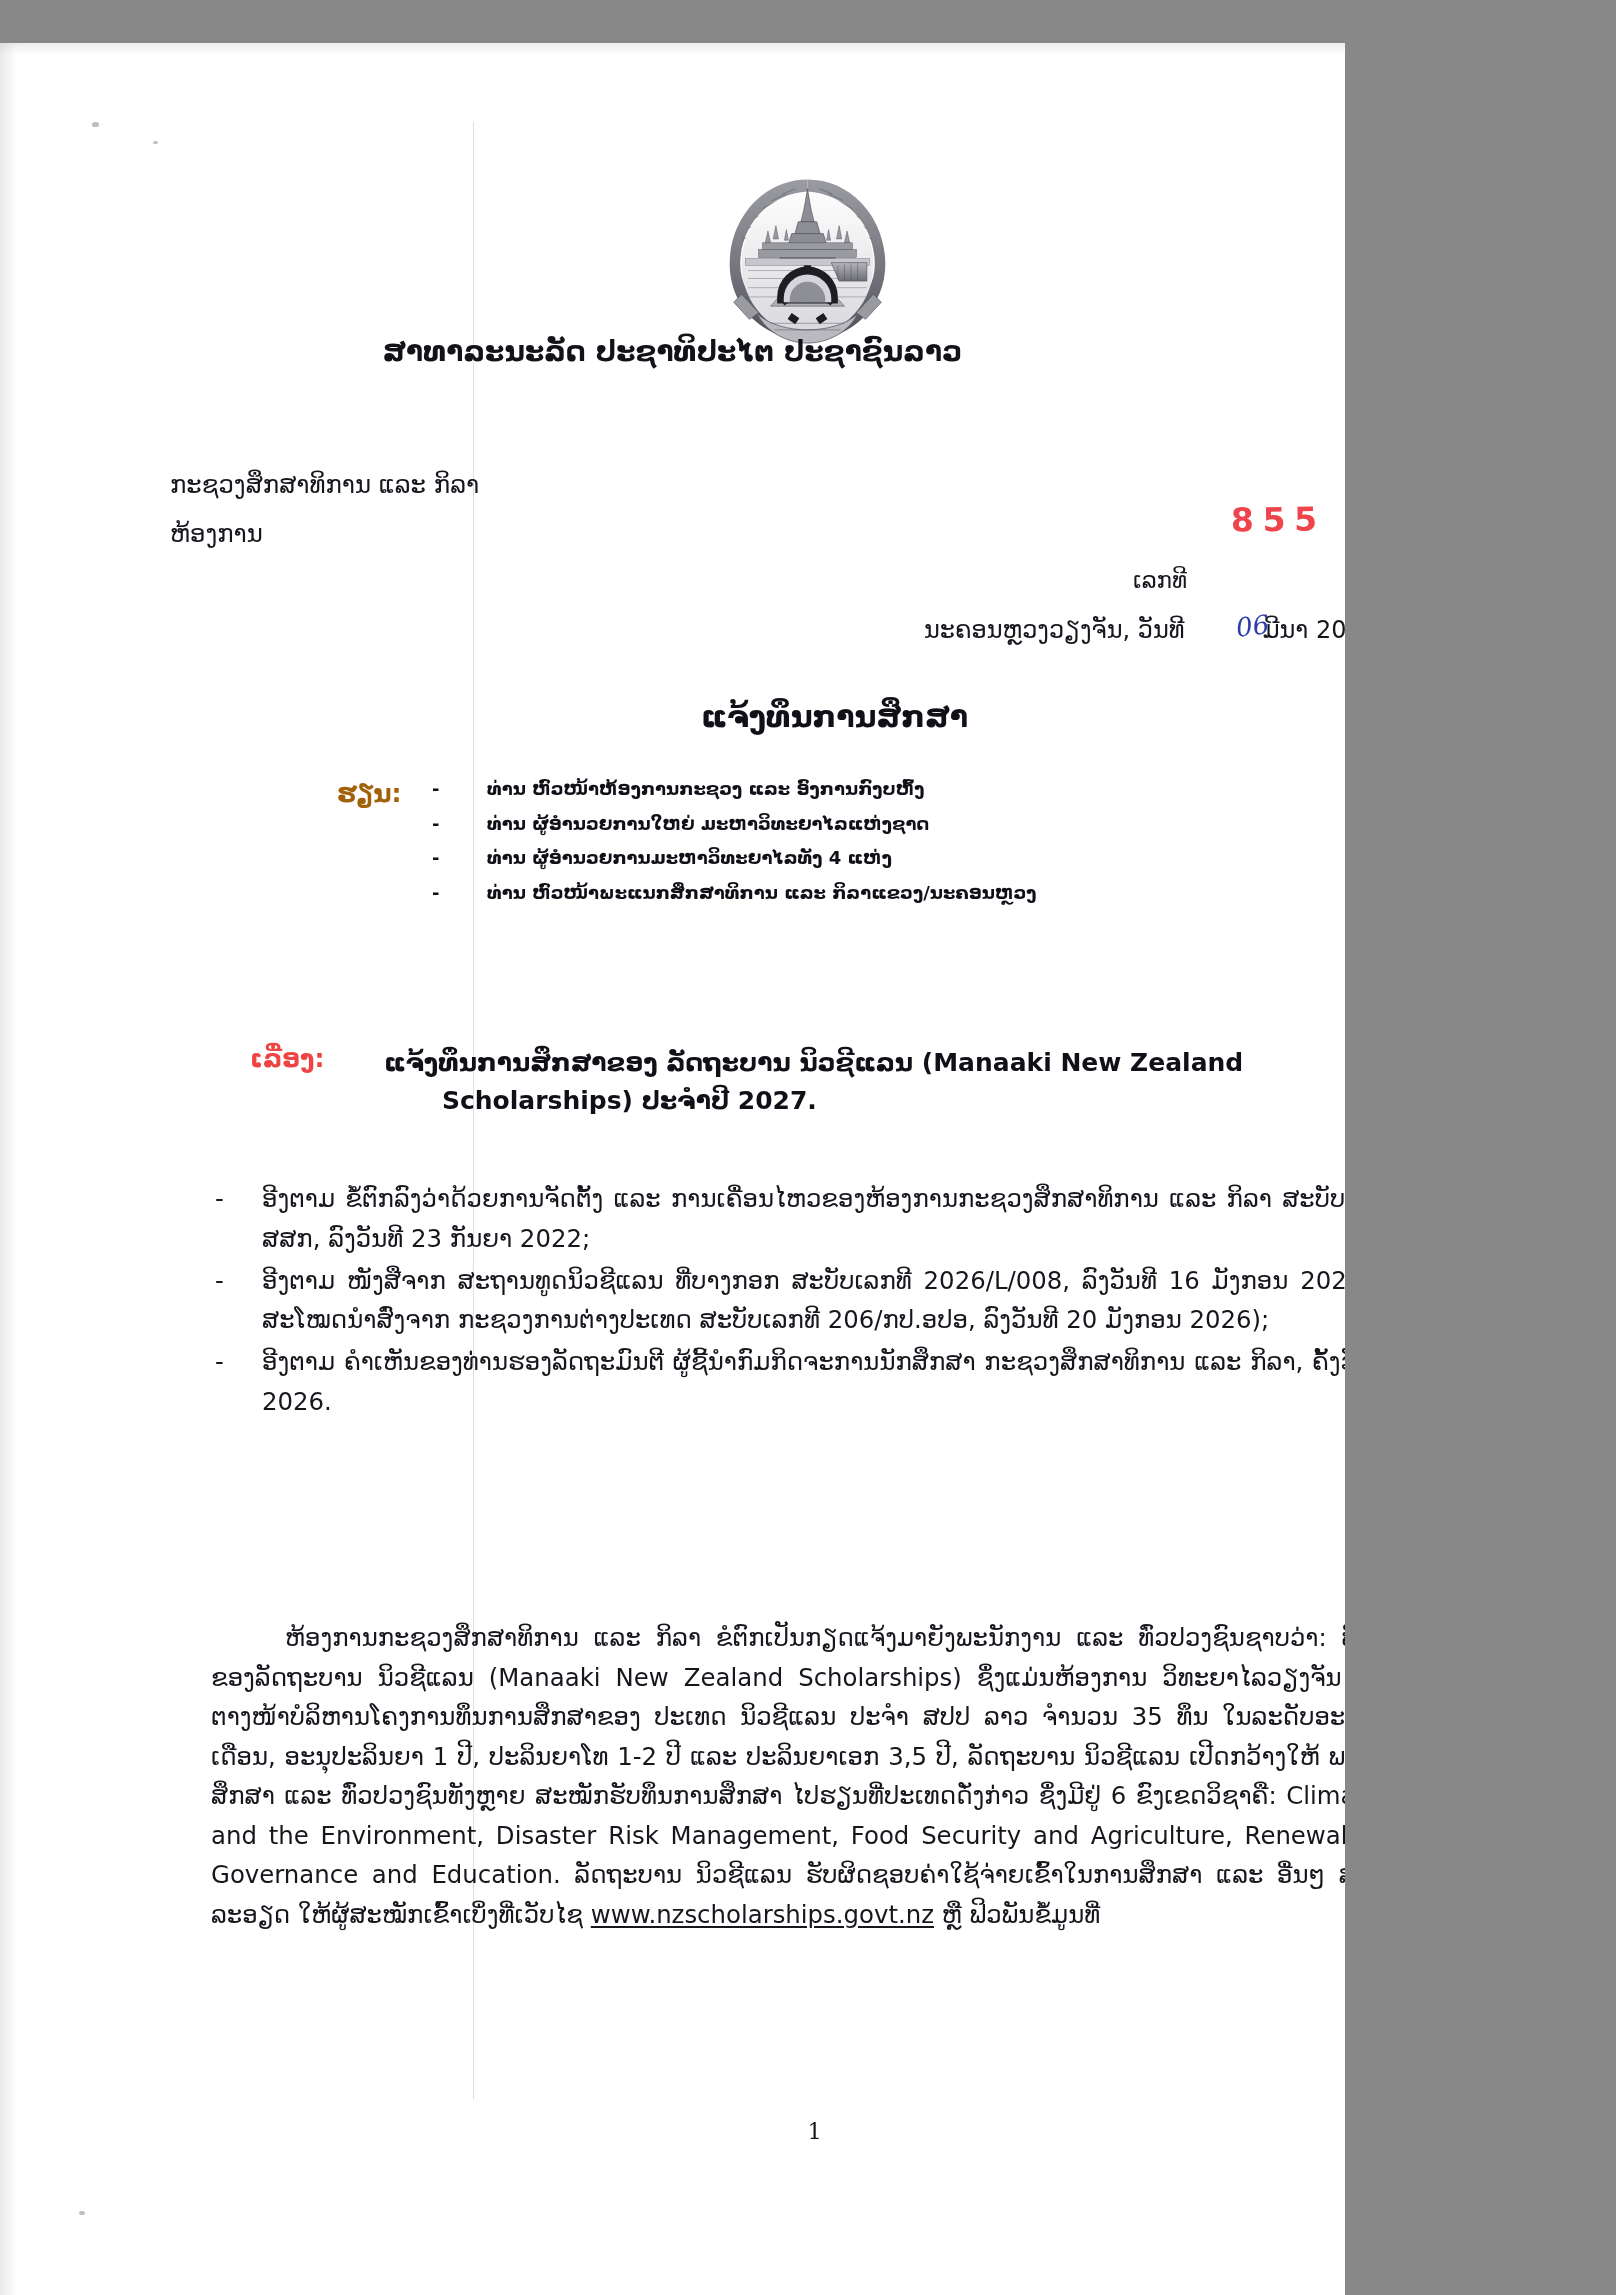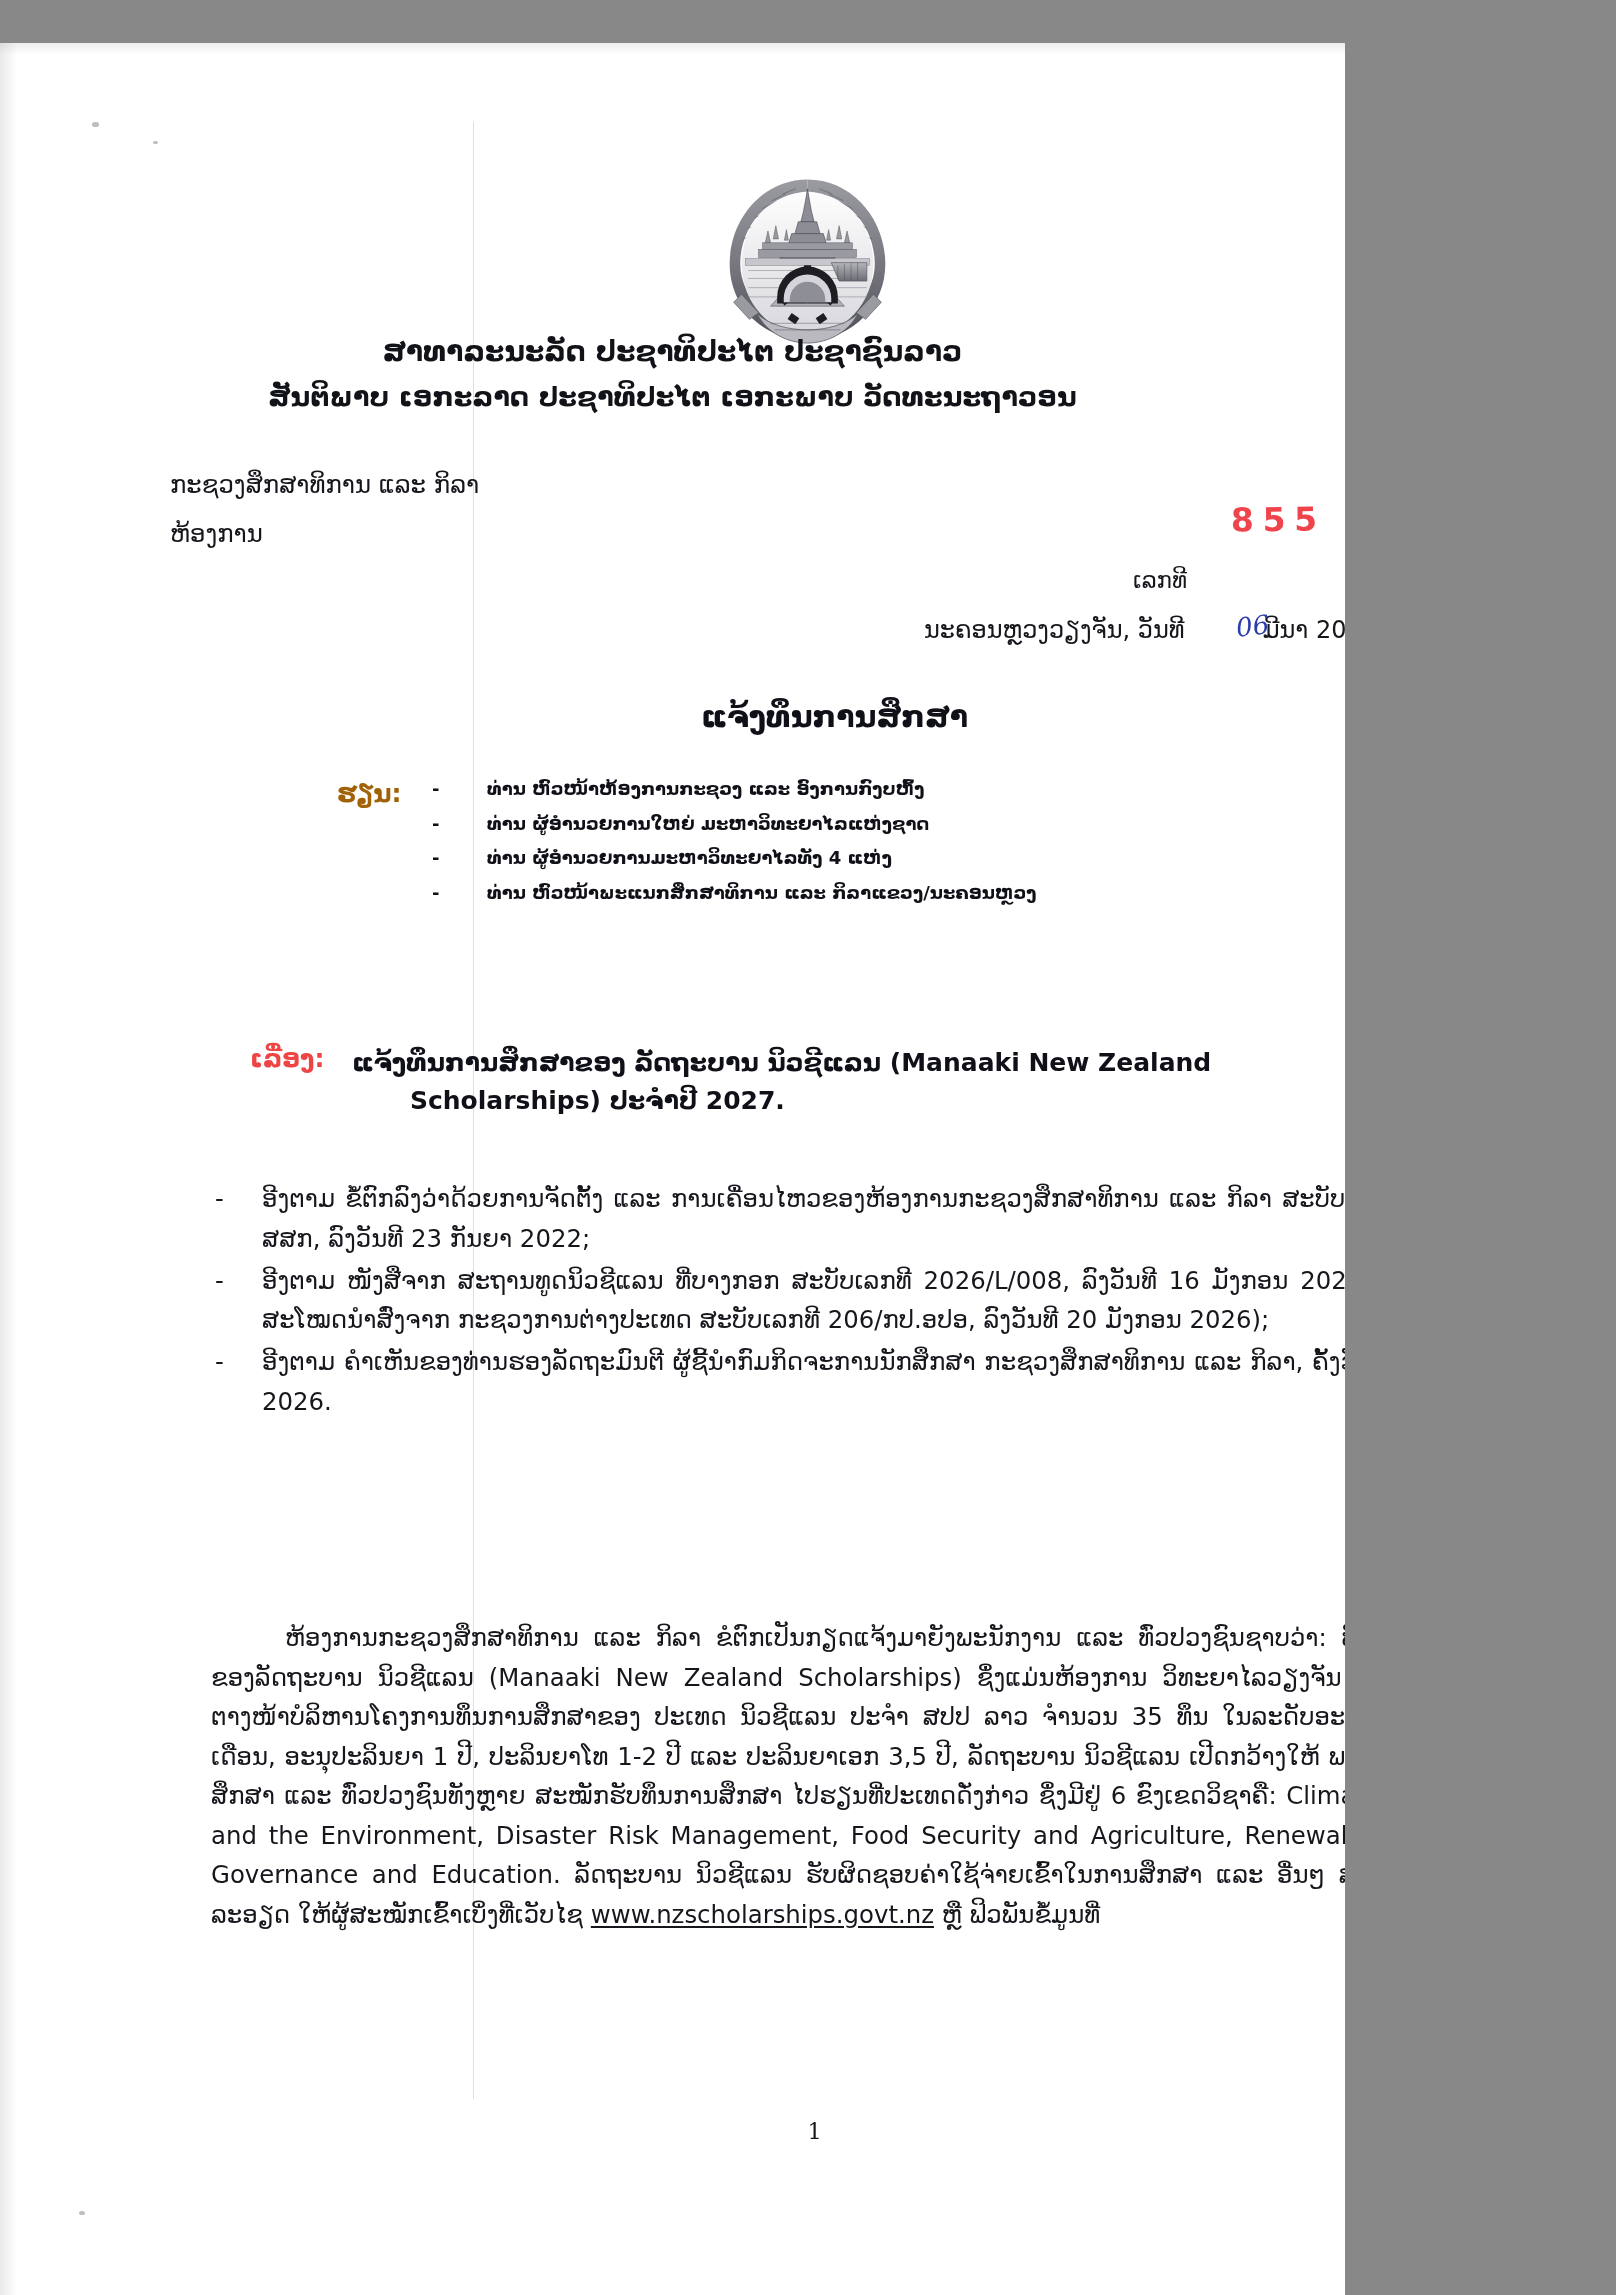--- a/index.html
+++ b/index.html
@@ -189,21 +189,21 @@
   .subject-label {
     position: absolute;
     left: 250px;
     top: 1001px;
     font-size: 25px;
     font-weight: bold;
     color: #ef4444;
   }
   .subject-text {
     position: absolute;
-    left: 352px;
+    left: 384px;
     top: 1001px;
     width: 1120px;
     font-size: 25px;
     font-weight: bold;
     color: #101118;
     line-height: 1.52;
   }
   .subject-text .l2 { display: block; padding-left: 58px; }
 
   
@@ -356,21 +356,20 @@
       <g stroke="#44444c" stroke-width="1" opacity="0.65">
         <path d="M104 240 L216 240 M110 250 L210 250"></path>
       </g>
 
       <path d="M60 196 L86 224 L72 234 L48 208 Z" fill="#9a9aa1" stroke="#56565f" stroke-width="1"></path>
       <path d="M260 196 L234 224 L248 234 L272 208 Z" fill="#9a9aa1" stroke="#56565f" stroke-width="1"></path>
     </svg>
   </div>
 
   <div class="hdr-line" id="hdr1">ສາທາລະນະລັດ ປະຊາທິປະໄຕ ປະຊາຊົນລາວ</div>
-  <div class="hdr-line" id="hdr2">ສັນຕິພາບ ເອກະລາດ ປະຊາທິປະໄຕ ເອກະພາບ ວັດທະນະຖາວອນ</div>
 
   <div class="ministry" id="min1">ກະຊວງສຶກສາທິການ ແລະ ກິລາ</div>
   <div class="ministry" id="min2">ຫ້ອງການ</div>
 
   <div class="stamp-number">855</div>
   <div class="stamp-dashes">
     <span style="left:0px;"></span>
     <span style="left:32px;"></span>
     <span style="left:63px;"></span>
     <span style="left:95px;"></span>

